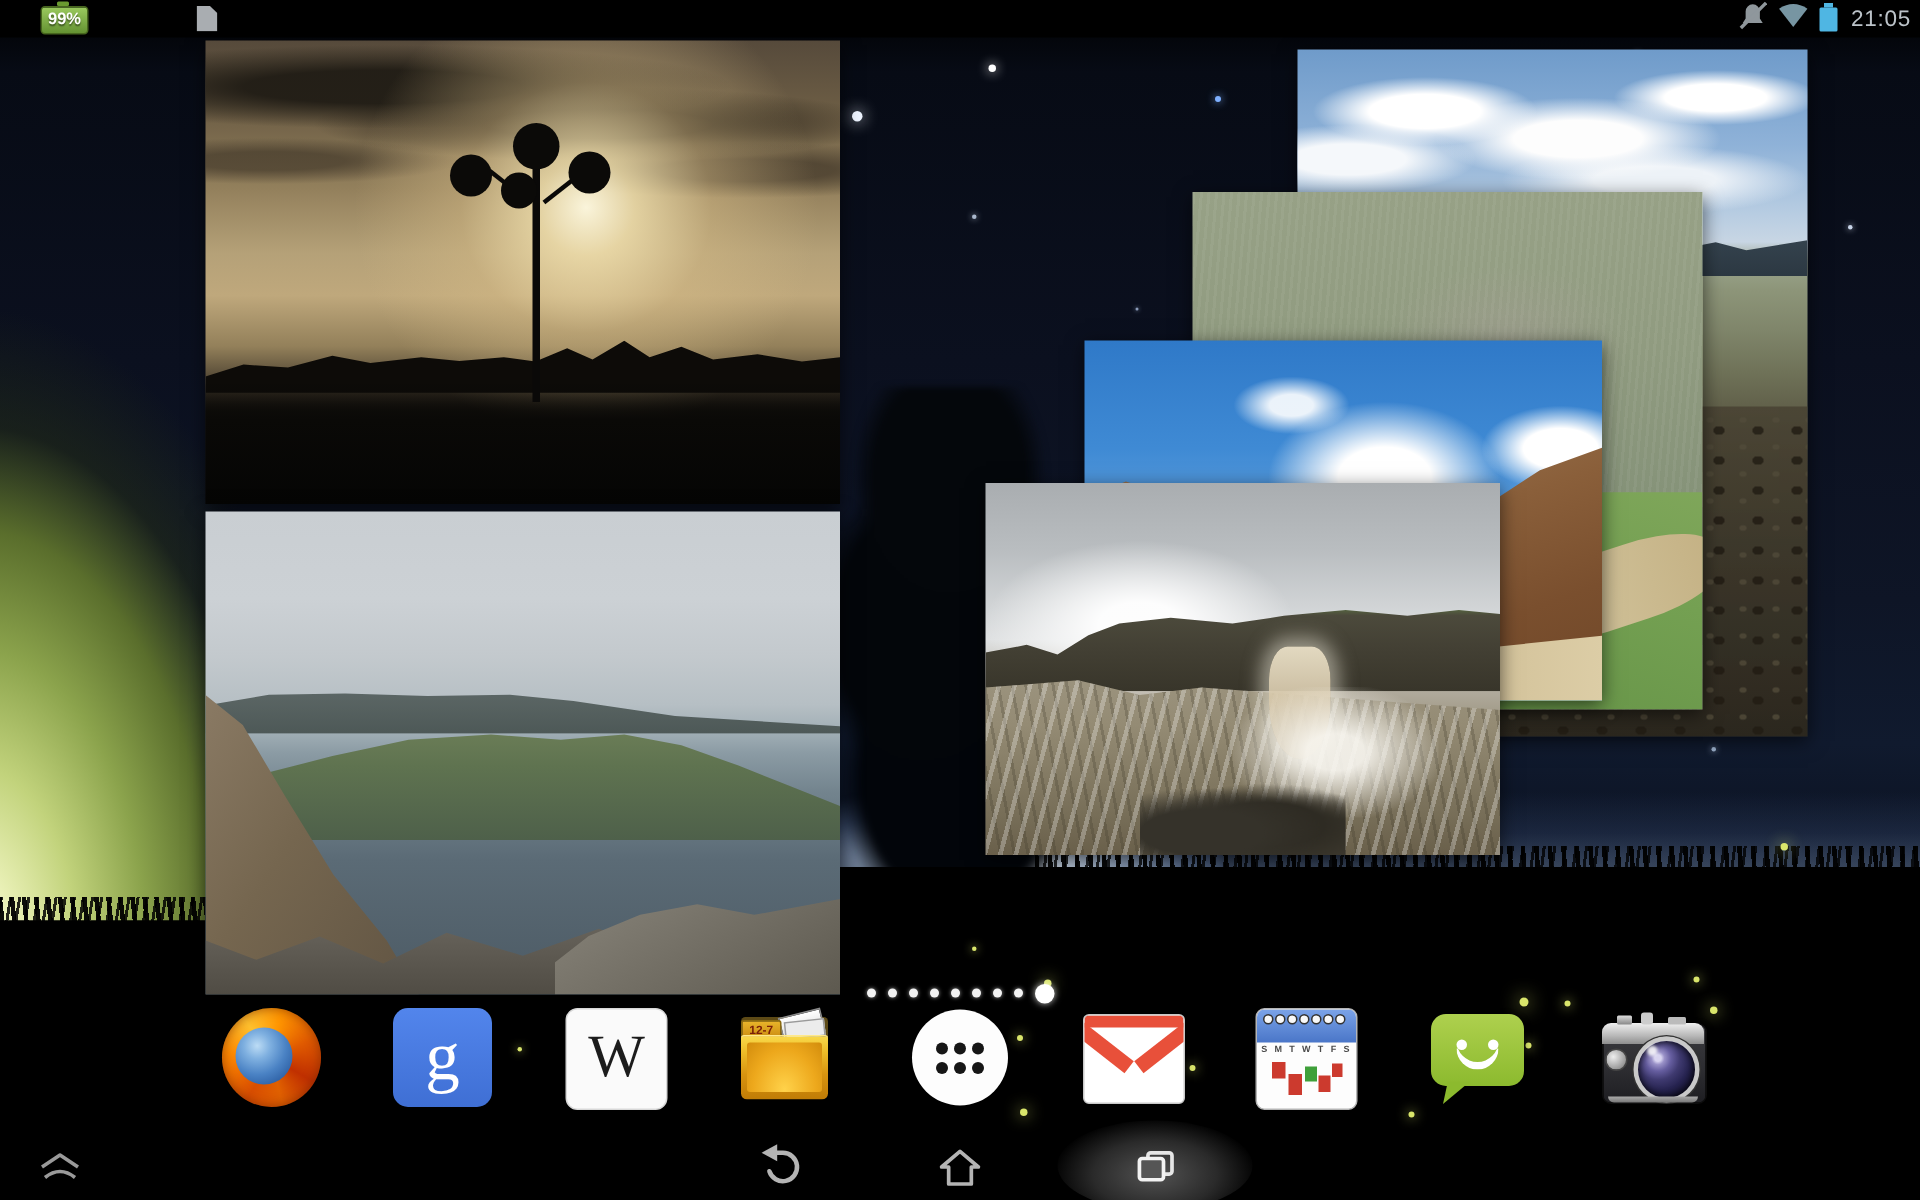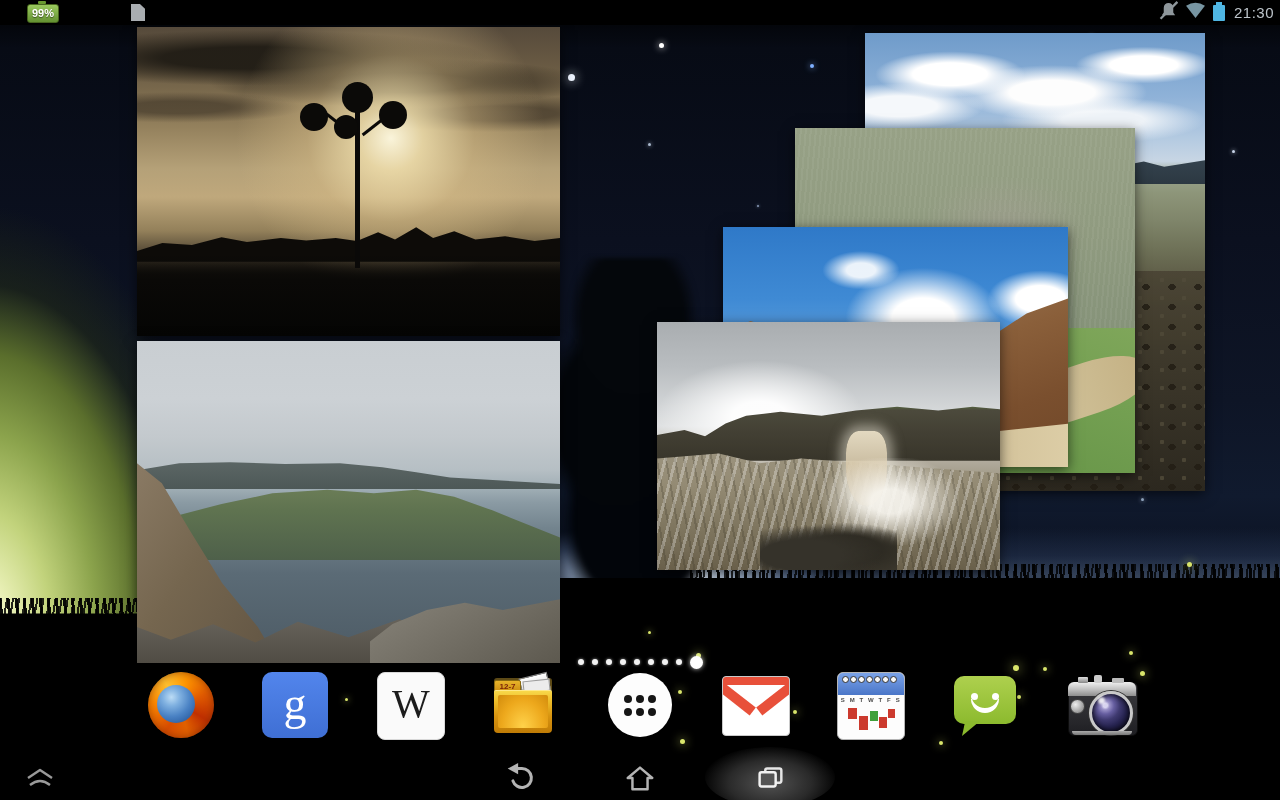--- a/index.html
+++ b/index.html
@@ -384,21 +384,21 @@
           <path d="M10 2 a5 5 0 0 1 5 5 v5 l2 3 H3 l2 -3 V7 a5 5 0 0 1 5 -5 Z" fill="#8f979c"></path>
           <rect x="-2" y="9" width="25" height="2.4" fill="#8f979c" transform="rotate(-45 10 10)"></rect>
         </svg>
       </span>
       <span>
         <svg viewBox="0 0 22 18" width="21" height="17">
           <path d="M11 17 L1 4 Q11 -2.5 21 4 Z" fill="#7795a2"></path>
         </svg>
       </span>
       <span class="batt-status"></span>
-      <span class="sb-time">21:30</span>
+      <span class="sb-time">21:05</span>
     </div>
   </div>
 
   <div class="page-indicator" id="page-dots">
       <span class="pdot"></span>
       <span class="pdot"></span>
       <span class="pdot"></span>
       <span class="pdot"></span>
       <span class="pdot"></span>
       <span class="pdot"></span>

